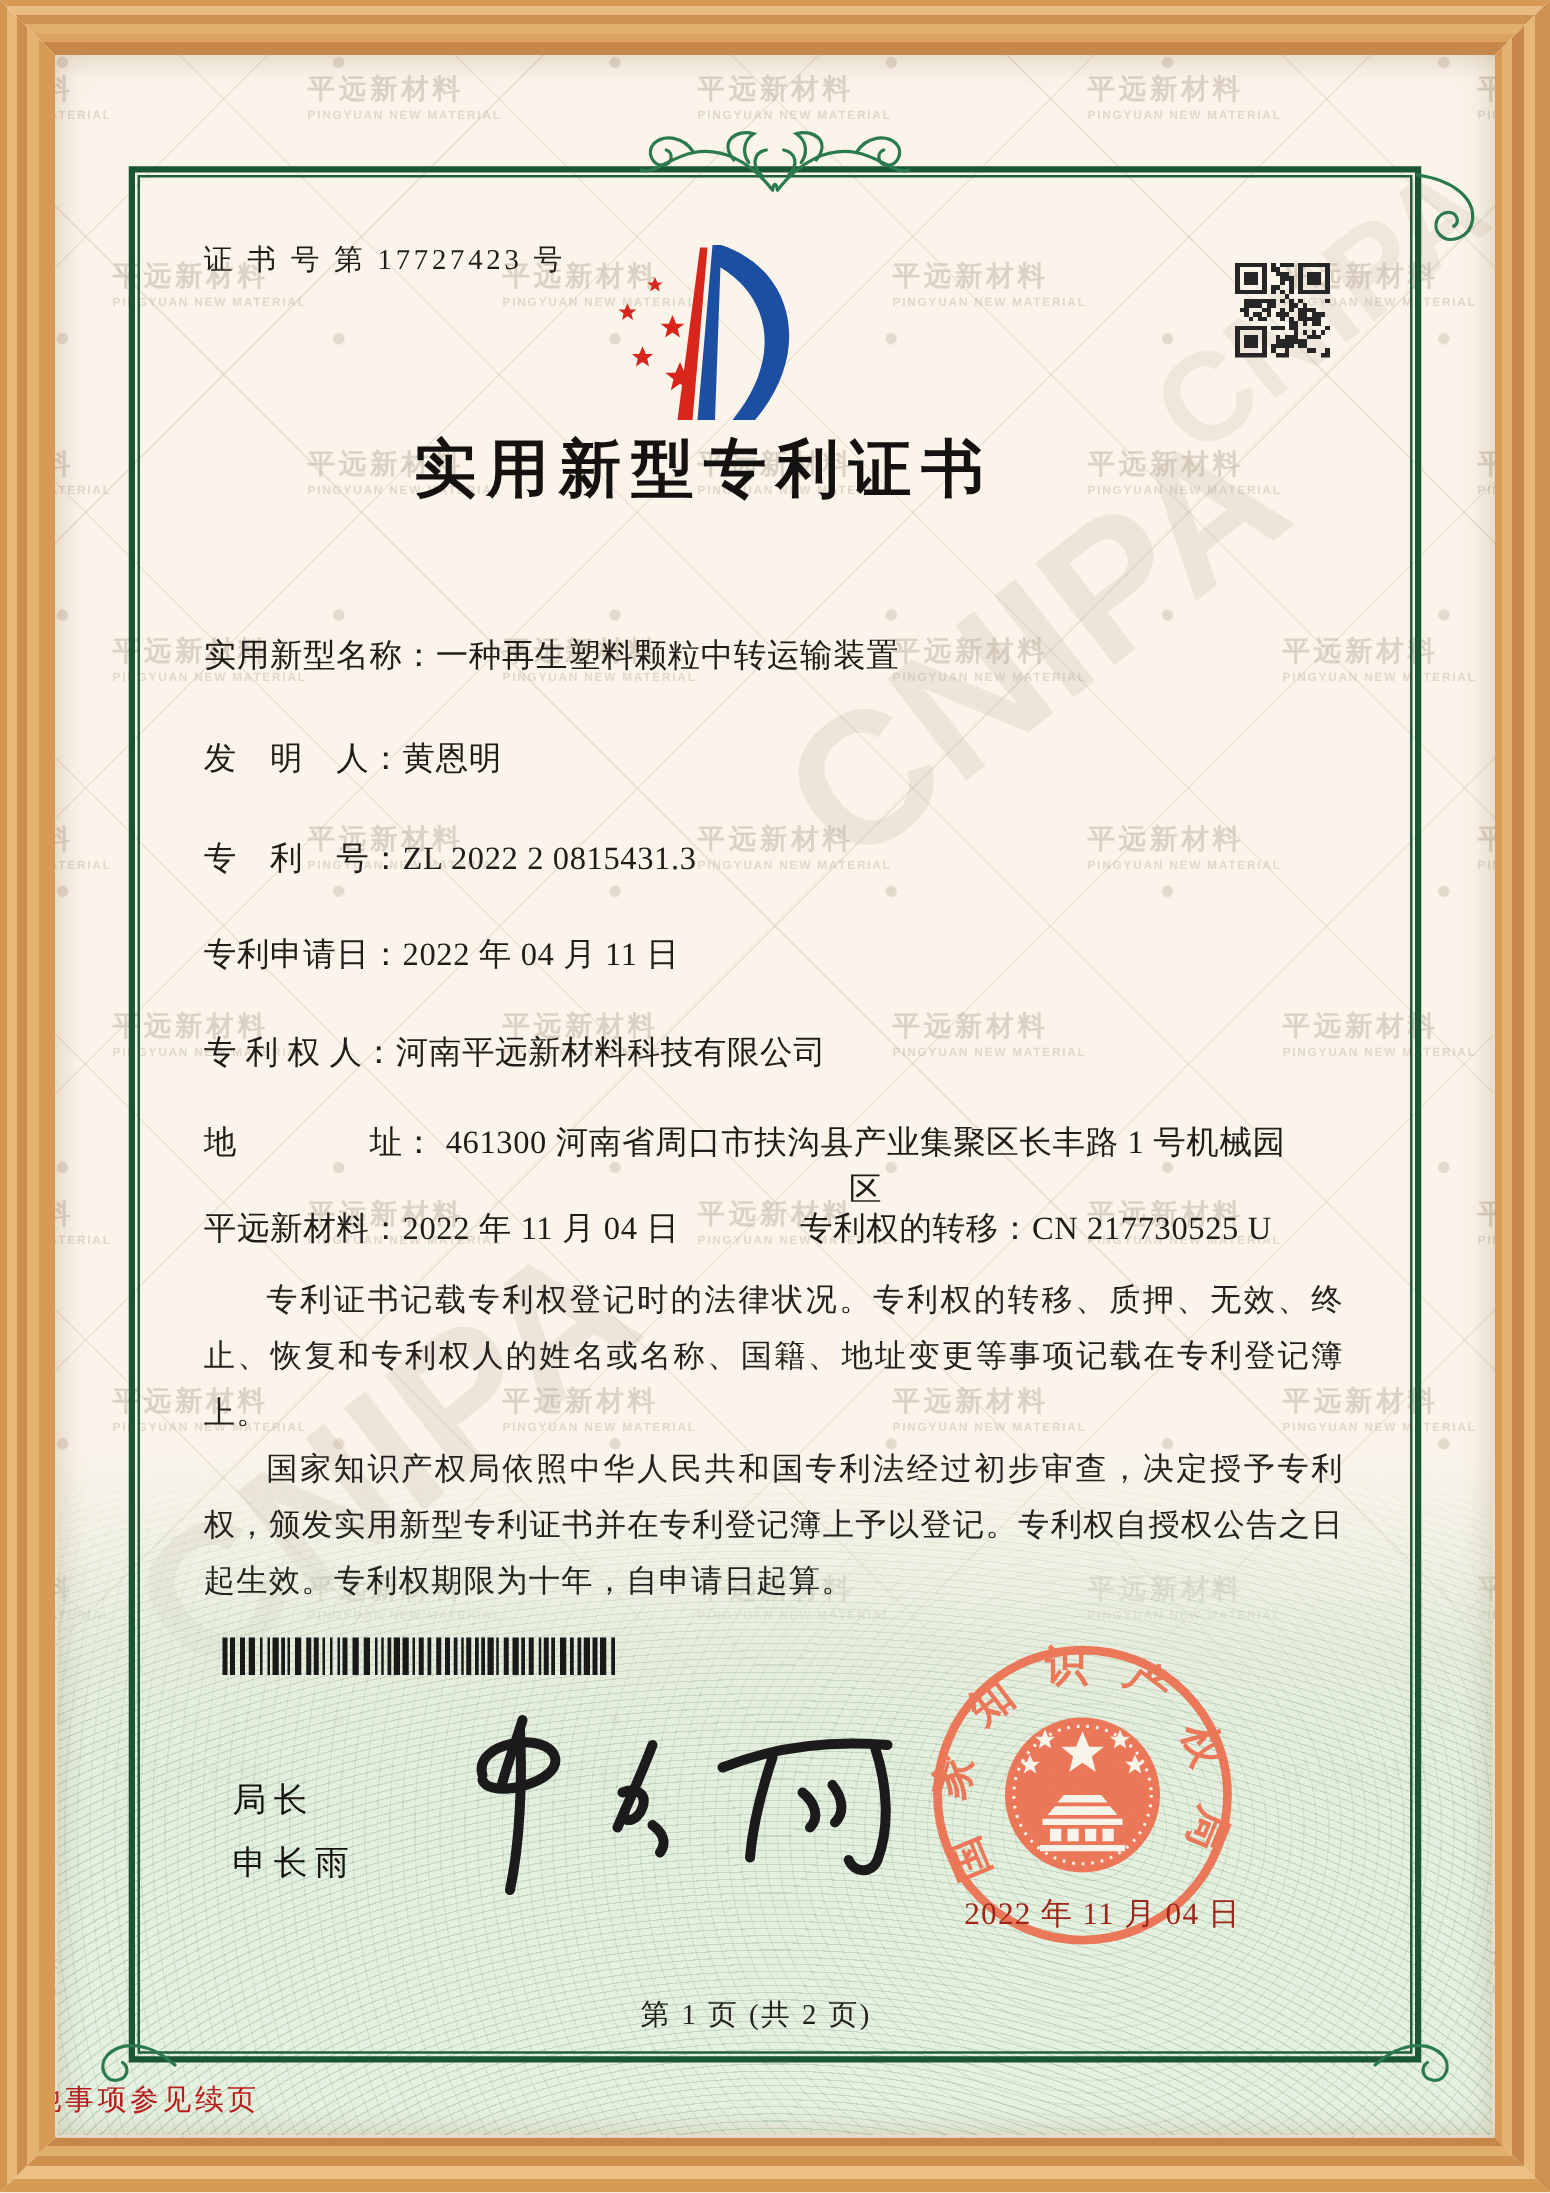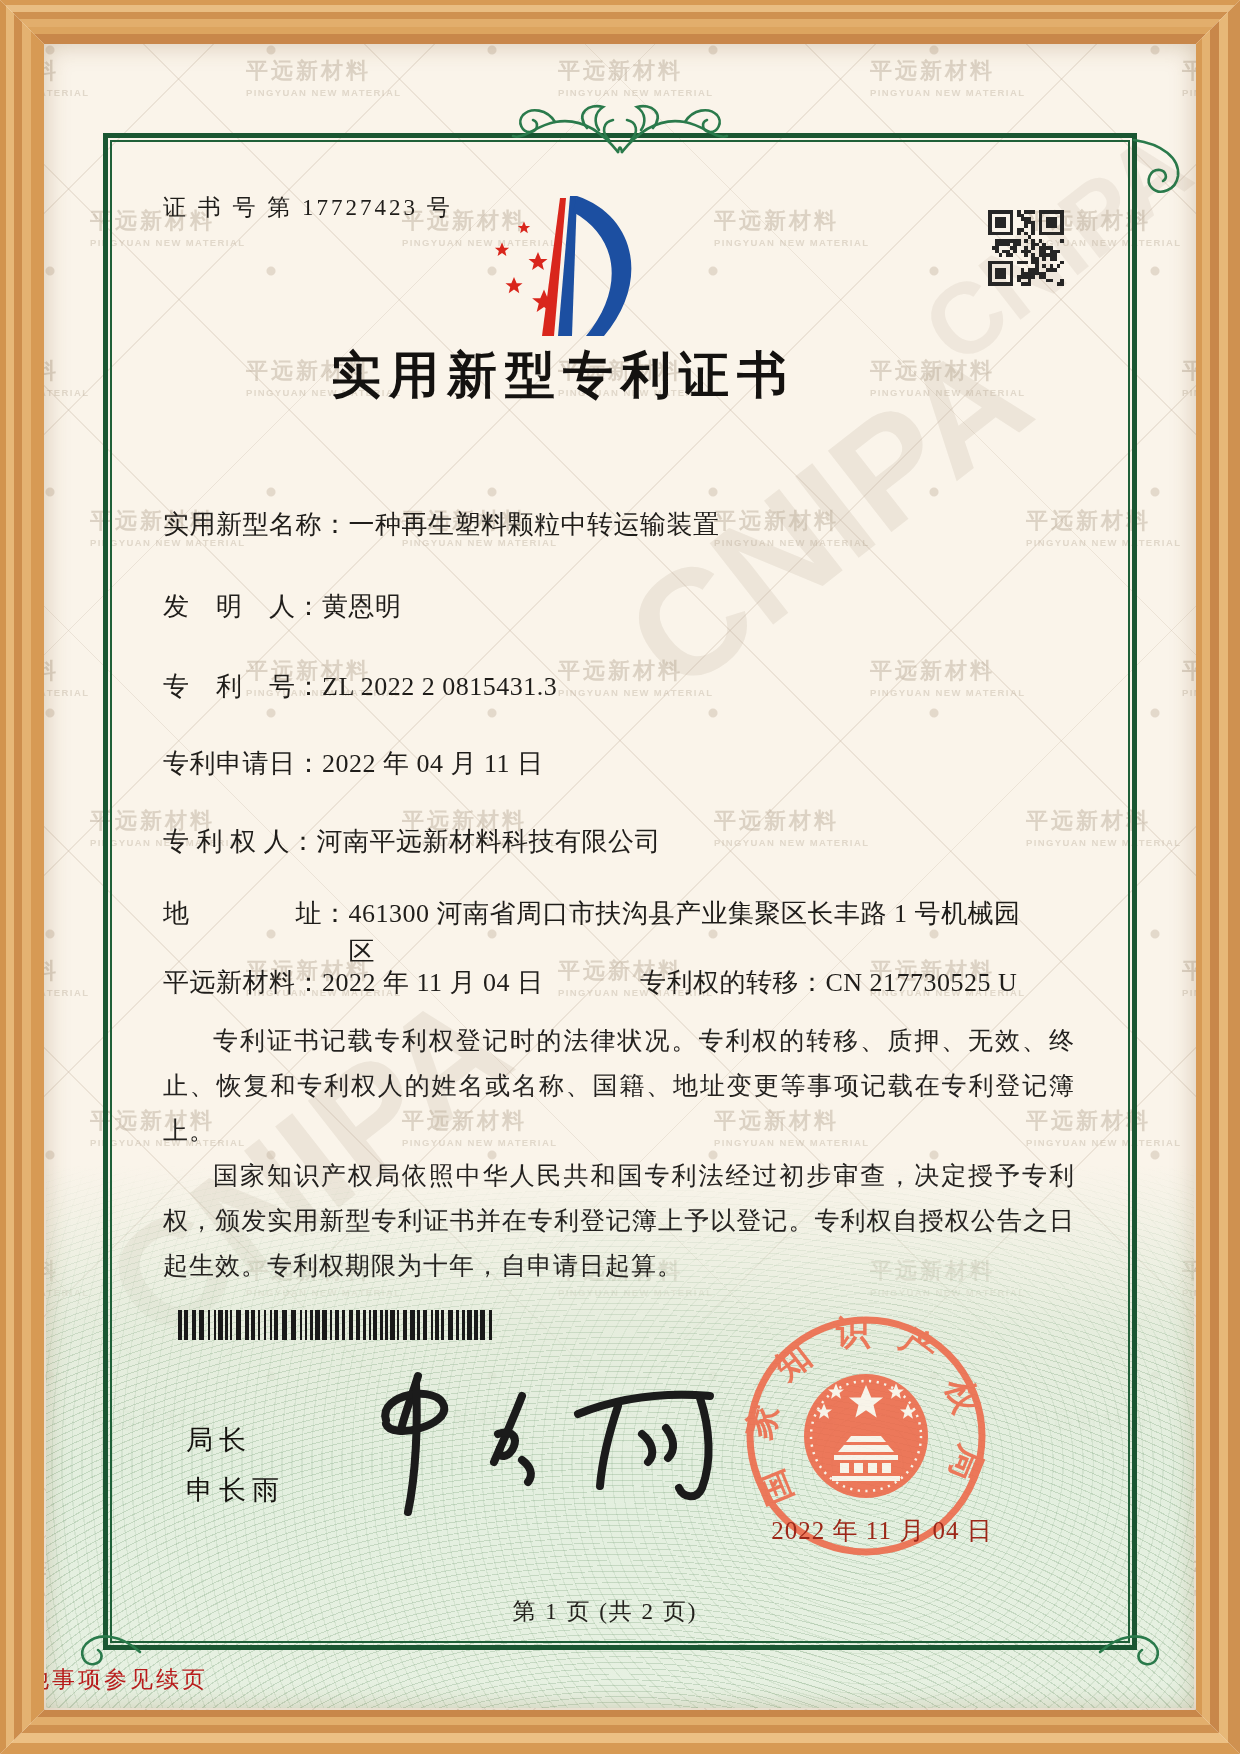--- a/index.html
+++ b/index.html
@@ -59,21 +59,21 @@
   
   .content{position:absolute;inset:0;z-index:3;}
   .cert-no{position:absolute;left:163px;top:192px;font-size:23px;letter-spacing:3px;}
   .title{position:absolute;left:103px;top:342px;width:920px;text-align:center;
     font-size:50px;font-weight:bold;letter-spacing:8px;color:#141210;}
   .qr{position:absolute;left:988px;top:210px;width:76px;height:76px;}
 
   .frow{position:absolute;left:163px;width:930px;font-size:26px;letter-spacing:.5px;line-height:38px;}
   .frow .lab{white-space:pre;}
   .r1{top:506px}.r2{top:588px}.r3{top:668px}.r4{top:745px}.r5{top:823px}.r6{top:895px}
-  .r6 .val{display:inline-block;width:688px;vertical-align:top;}
+  .r6 .val{display:inline-block;width:688px;vertical-align:top;text-align:center;}
   .grant{top:964px;}
   .grant .g2{position:absolute;left:477px;top:0;white-space:nowrap;}
 
   .bodytext{position:absolute;left:163px;top:1018px;width:912px;z-index:3;
     font-size:25px;line-height:45px;letter-spacing:1px;text-align:justify;color:#242220;}
   .bodytext p{margin:0;text-indent:2em;}
 
   .barcode{position:absolute;left:178px;top:1310px;height:30px;display:flex;align-items:stretch;}
   .barcode span{display:block;height:100%;background:#191919;}
 

